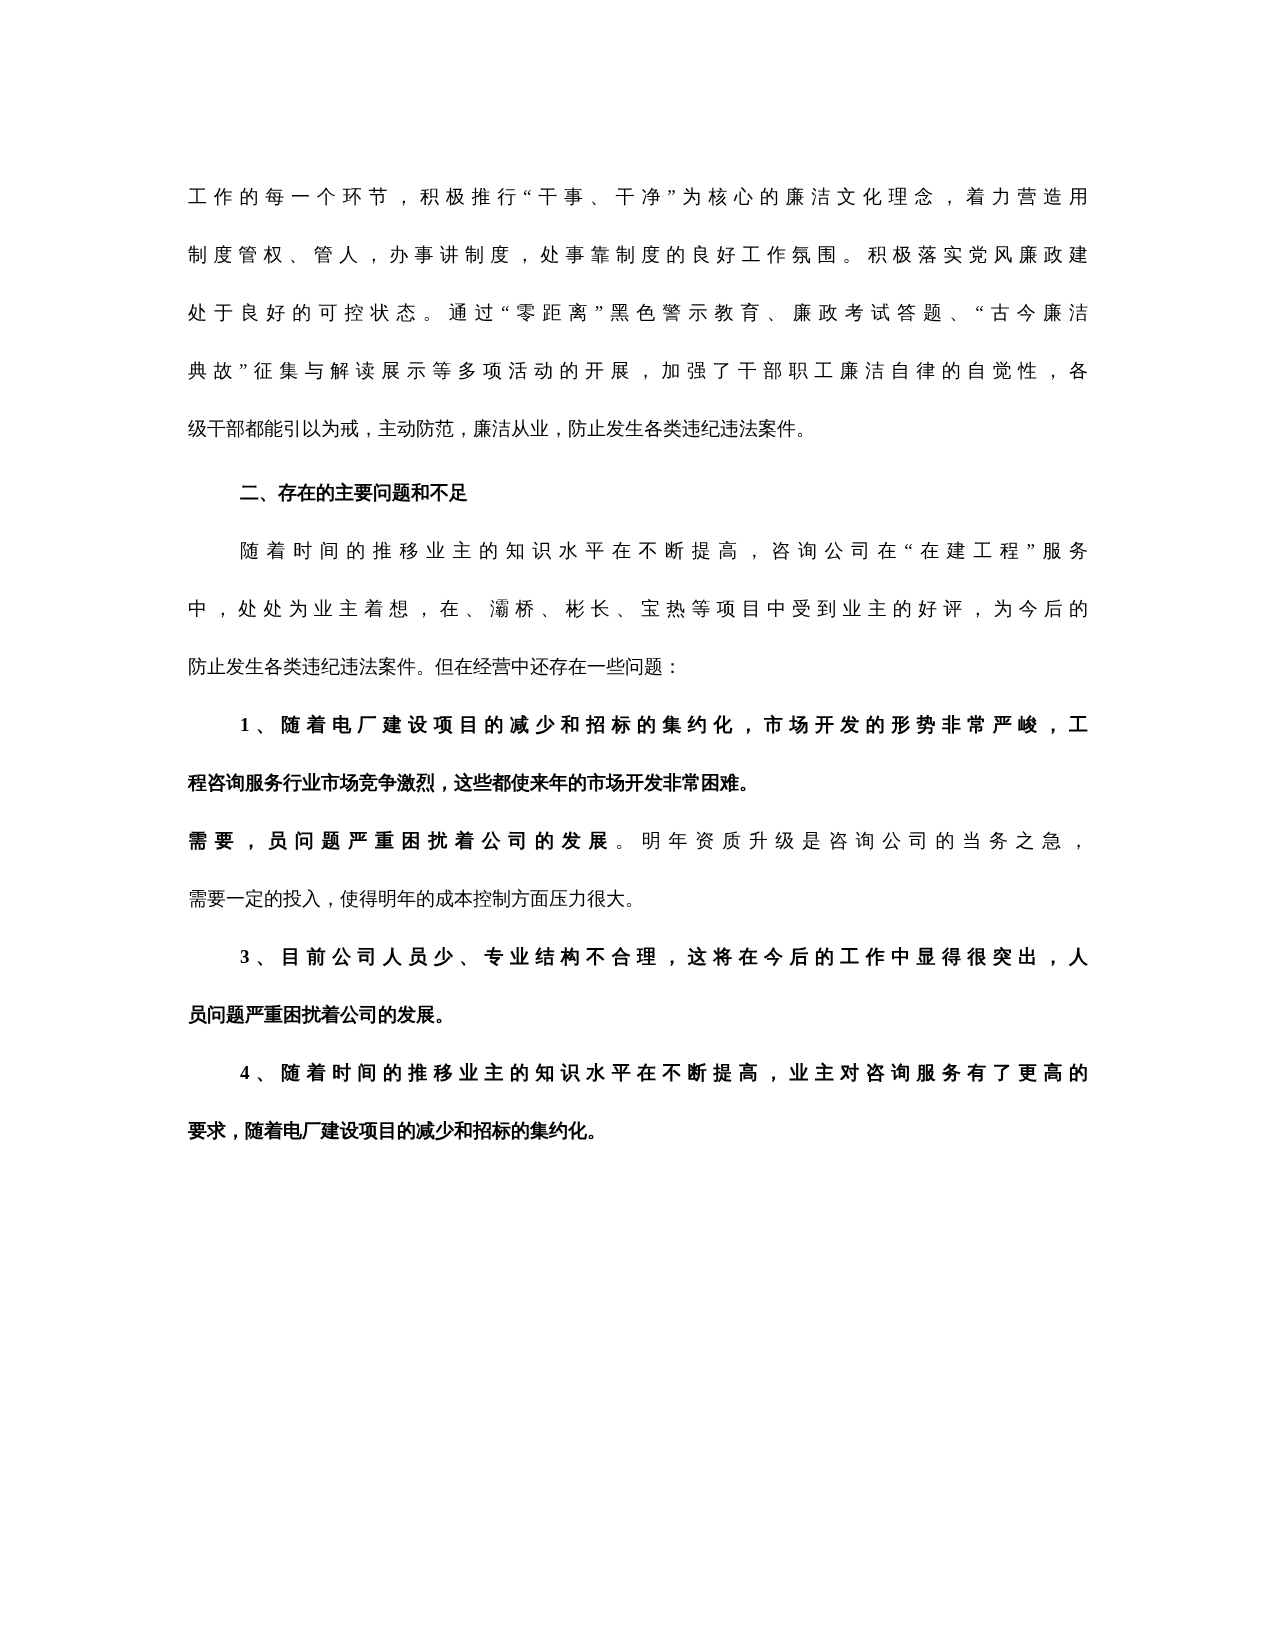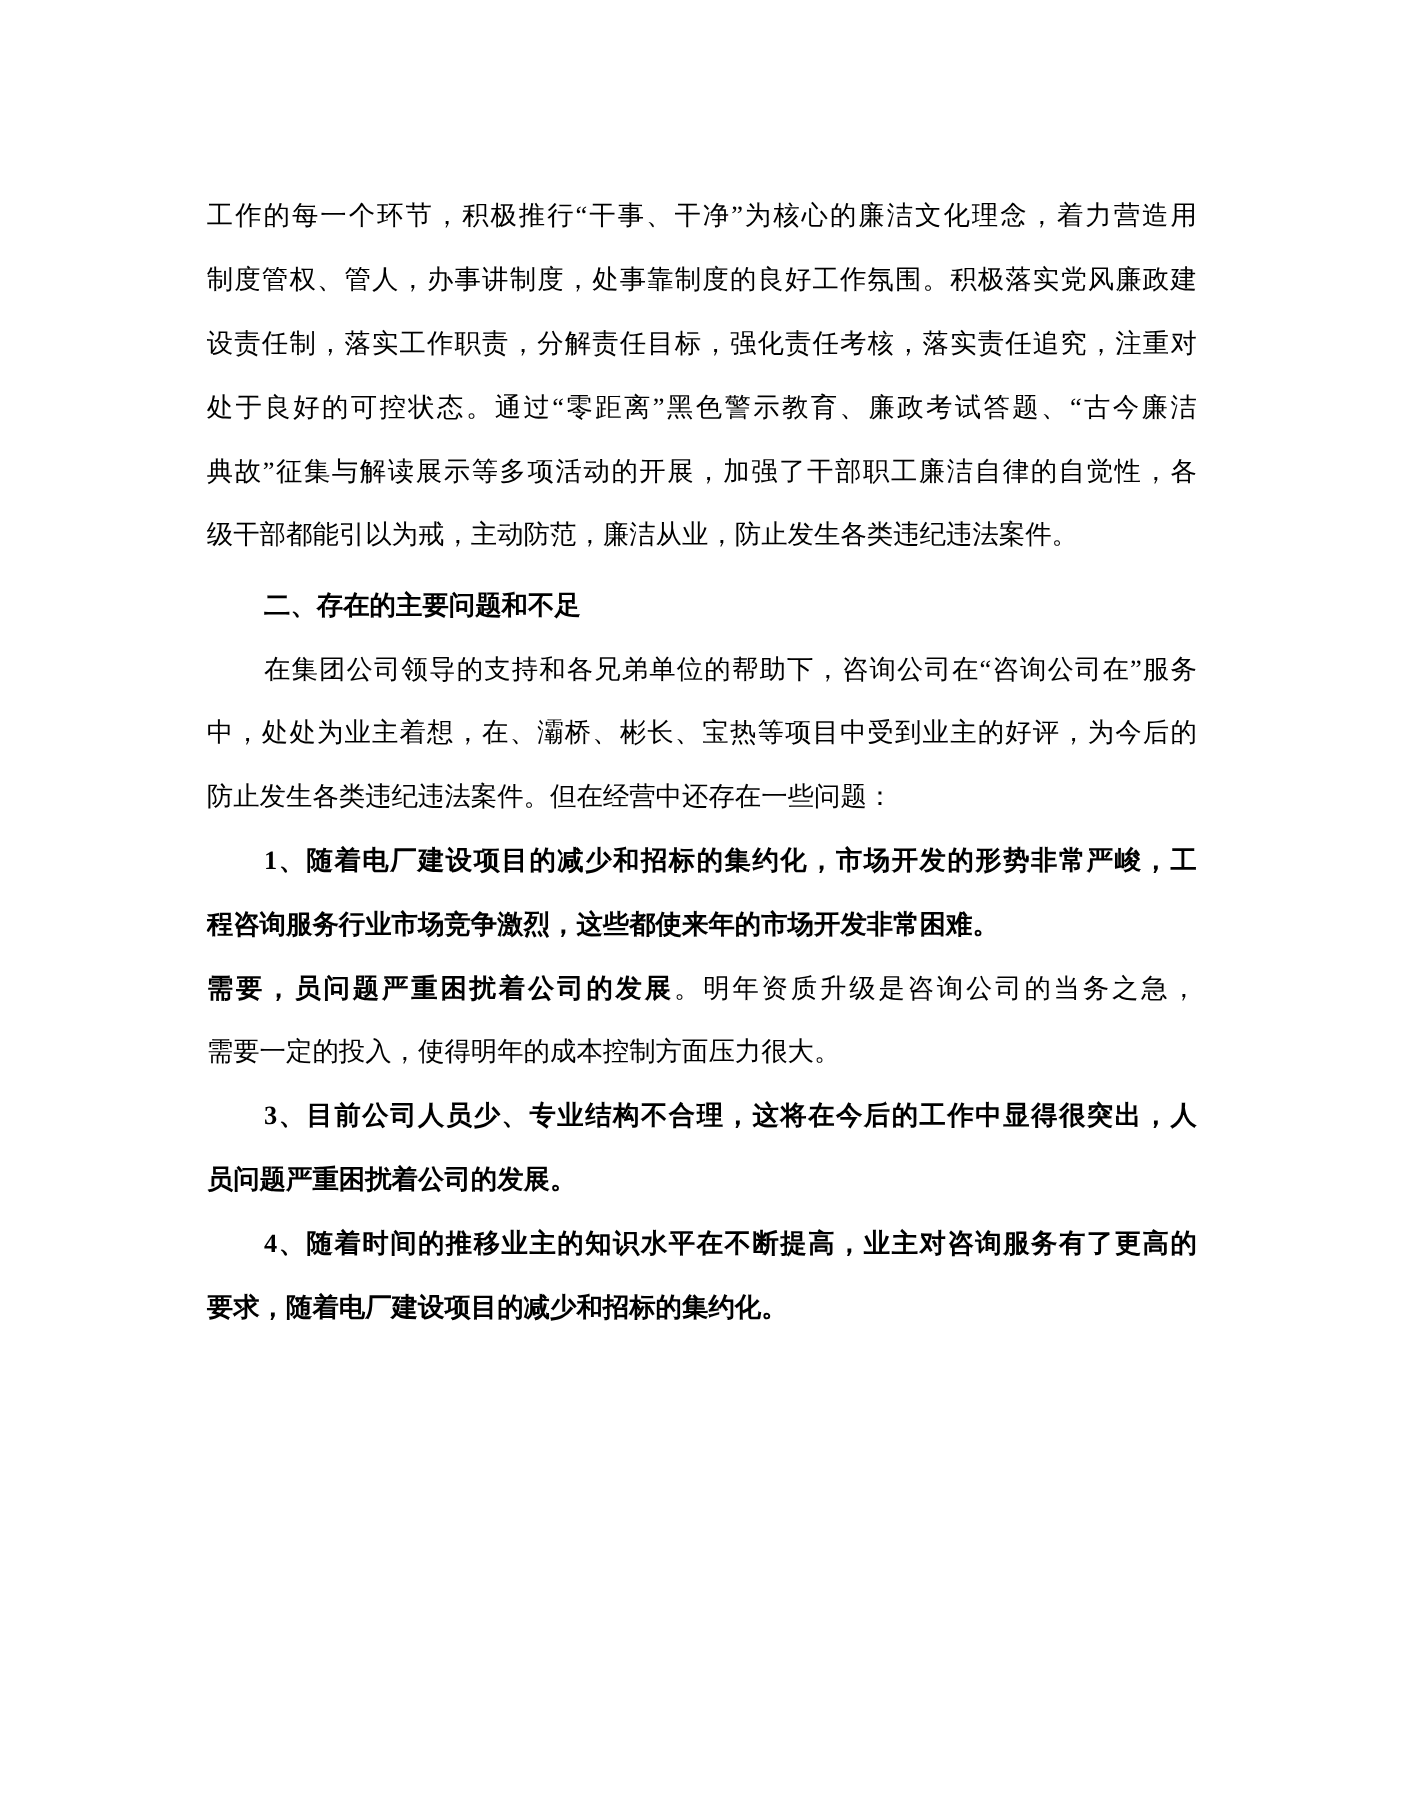--- a/index.html
+++ b/index.html
@@ -12,21 +12,21 @@
     font-family: "Liberation Serif", "DejaVu Serif", serif;
     color: #000000;
   }
   .content {
     position: absolute;
     left: 188px;
     top: 168px;
     width: 900px;
   }
   .line {
-    font-size: 24px;
+    font-size: 19px;
     line-height: 58px;
     height: 58px;
     overflow: hidden;
     text-align: justify;
     text-align-last: justify;
     text-justify: inter-ideograph;
     color: #000000;
   }
   .line.end {
     text-align: right;
@@ -38,28 +38,27 @@
   .mt-heading3 { margin-top: 7px; }
 </style>
 </head>
 <body>
 
 <div class="page">
   <div class="content">
 
     <div class="line">工作的每一个环节，积极推行“干事、干净”为核心的廉洁文化理念，着力营造用</div>
     <div class="line">制度管权、管人，办事讲制度，处事靠制度的良好工作氛围。积极落实党风廉政建</div>
-    <div class="line">设责任制，落实工作职责，分解责任目标，强化责任考核，落实责任追究，注重对</div>
     <div class="line">处于良好的可控状态。通过“零距离”黑色警示教育、廉政考试答题、“古今廉洁</div>
     <div class="line">典故”征集与解读展示等多项活动的开展，加强了干部职工廉洁自律的自觉性，各</div>
     <div class="line end">级干部都能引以为戒，主动防范，廉洁从业，防止发生各类违纪违法案件。</div>
 
     <div class="line end bold indent mt-heading2">二、存在的主要问题和不足</div>
 
-    <div class="line indent">在集团公司领导的支持和各兄弟单位的帮助下，咨询公司在“咨询公司在”服务</div>
+    <div class="line indent">随着时间的推移业主的知识水平在不断提高，咨询公司在“在建工程”服务</div>
     <div class="line">中，处处为业主着想，在、灞桥、彬长、宝热等项目中受到业主的好评，为今后的</div>
     <div class="line end">防止发生各类违纪违法案件。但在经营中还存在一些问题：</div>
 
     <div class="line bold indent">1、随着电厂建设项目的减少和招标的集约化，市场开发的形势非常严峻，工</div>
     <div class="line end bold">程咨询服务行业市场竞争激烈，这些都使来年的市场开发非常困难。</div>
 
     <div class="line"><span class="bold">需要，员问题严重困扰着公司的发展</span><span>。明年资质升级是咨询公司的当务之急，</span></div>
     <div class="line end">需要一定的投入，使得明年的成本控制方面压力很大。</div>
 
     <div class="line bold indent">3、目前公司人员少、专业结构不合理，这将在今后的工作中显得很突出，人</div>

